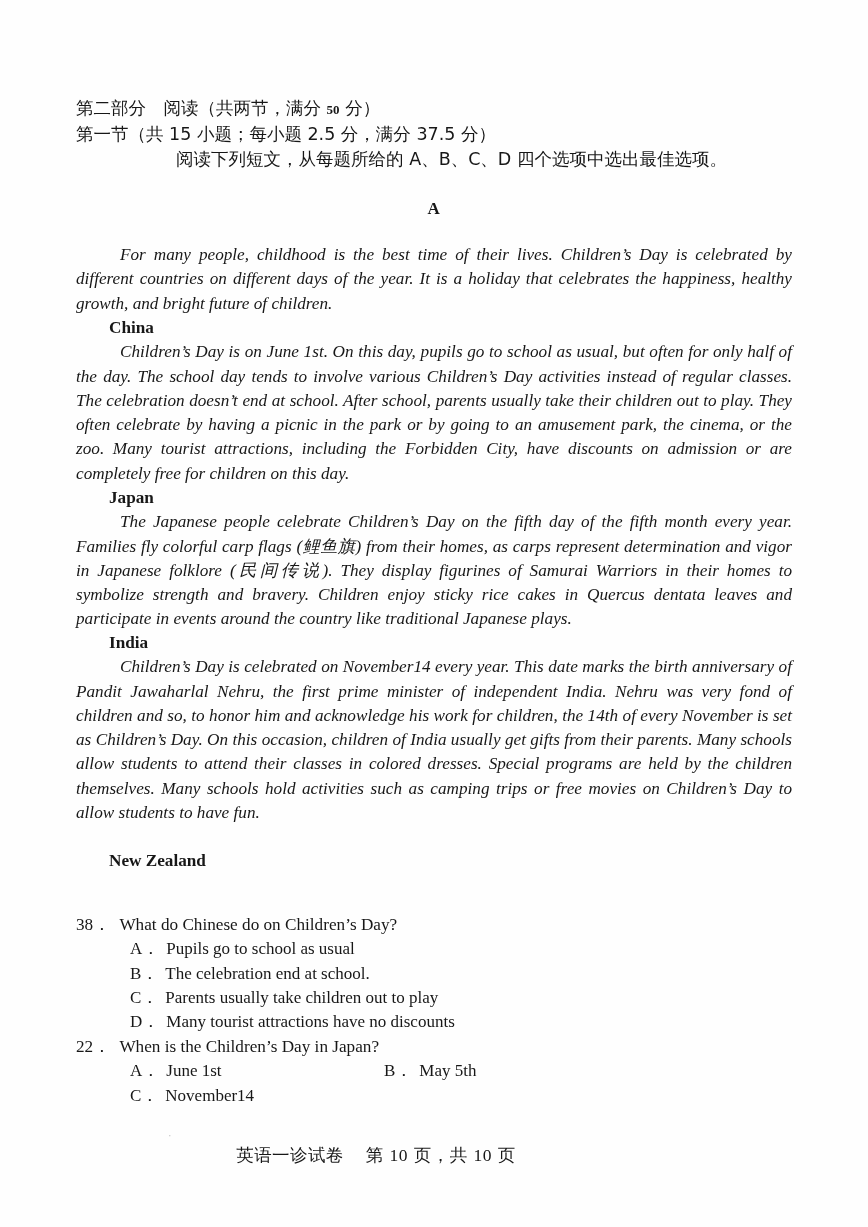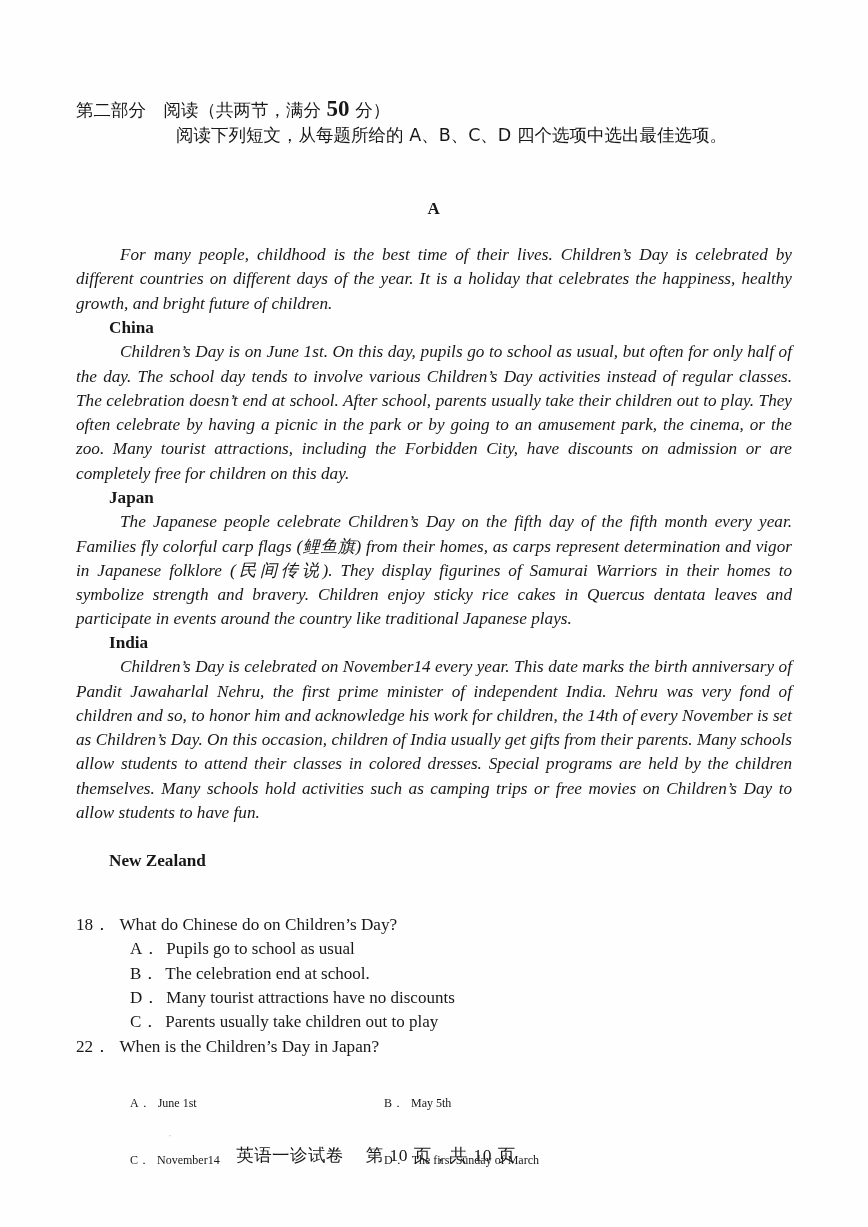--- a/index.html
+++ b/index.html
@@ -36,21 +36,21 @@
     font-size: 17.5px;
   }
 
   .hdr-line {
     font-size: 17.5px;
     line-height: 25px;
     white-space: nowrap;
   }
   .hdr-line .lat {
     font-family: "Liberation Serif", "DejaVu Serif", serif;
-    font-size: 23px;
+    font-size: 13px;
   }
   .hdr-line b { font-weight: 700; }
 
   .hdr-indent { text-indent: 35px; text-align: center; }
 
   .section-letter {
     position: absolute;
     left: 0;
     width: 716px;
     text-align: center;
@@ -94,24 +94,23 @@
     margin: 0;
     padding-left: 54px;
     white-space: nowrap;
   }
   .opt-label { display: inline-block; }
   .opt-text { padding-left: 7px; }
 
   .opt-row {
     position: relative;
     height: 24.3px;
-    font-size: 12px;
-    line-height: 24.3px;
-    white-space: nowrap;
-    margin-top: 32px;
+    font-size: 17px;
+    line-height: 24.3px;
+    white-space: nowrap;
   }
   .opt-cell-a { position: absolute; left: 54px; top: 0; }
   .opt-cell-b { position: absolute; left: 308px; top: 0; text-align: center; }
 
   .footer {
     position: absolute;
     left: 0;
     width: 752px;
     text-align: center;
     font-size: 17.5px;
@@ -135,20 +134,21 @@
   }
 </style>
 </head>
 <body>
 
 <div class="page">
 
   <div class="col" style="top:96px;">
     <div class="hdr-line cn"><span>第二部分　阅读（共两节，满分 </span><b class="lat">50</b><span> 分）</span></div>
 
+    <div class="hdr-line cn">第一节（共 15 小题；每小题 2.5 分，满分 37.5 分）</div>
 
     <div class="hdr-line cn hdr-indent">阅读下列短文，从每题所给的 A、B、C、D 四个选项中选出最佳选项。</div>
   </div>
 
   <div class="col" style="top:199px;">
     <div class="section-letter">A</div>
   </div>
 
   <div class="col" style="top:243px;">
     <p class="para lastline-left">For many people, childhood is the best time of their lives. Children’s Day is celebrated by different countries on different days of the year. It is a holiday that celebrates the happiness, healthy growth, and bright future of children.</p>
@@ -167,42 +167,41 @@
   <div class="col" style="top:631px;">
     <p class="subhead">India</p>
     <p class="para lastline-left">Children’s Day is celebrated on November14 every year. This date marks the birth anniversary of Pandit Jawaharlal Nehru, the first prime minister of independent India. Nehru was very fond of children and so, to honor him and acknowledge his work for children, the 14th of every November is set as Children’s Day. On this occasion, children of India usually get gifts from their parents. Many schools allow students to attend their classes in colored dresses. Special programs are held by the children themselves. Many schools hold activities such as camping trips or free movies on Children’s Day to allow students to have fun.</p>
   </div>
 
   <div class="col" style="top:825px;margin-top:24px;">
     <p class="subhead">New Zealand</p>
   </div>
 
   <div class="col" style="top:913px;">
-    <p class="q"><span class="q-num">18．</span><span class="q-text">What do Chinese do on Children’s Day?</span></p>
+    <p class="q"><span class="q-num">38．</span><span class="q-text">What do Chinese do on Children’s Day?</span></p>
 
     <p class="opt"><span class="opt-label">A．</span><span class="opt-text">Pupils go to school as usual</span></p>
 
     <p class="opt"><span class="opt-label">B．</span><span class="opt-text">The celebration end at school.</span></p>
 
+    <p class="opt"><span class="opt-label">C．</span><span class="opt-text">Parents usually take children out to play</span></p>
+
     <p class="opt"><span class="opt-label">D．</span><span class="opt-text">Many tourist attractions have no discounts</span></p>
-
-    <p class="opt"><span class="opt-label">C．</span><span class="opt-text">Parents usually take children out to play</span></p>
   </div>
 
   <div class="col" style="top:1035px;">
     <p class="q"><span class="q-num">22．</span><span class="q-text">When is the Children’s Day in Japan?</span></p>
 
     <div class="opt-row">
       <span class="opt-cell-a"><span class="opt-label">A．</span><span class="opt-text">June 1st</span></span>
       <span class="opt-cell-b"><span class="opt-label">B．</span><span class="opt-text">May 5th</span></span>
     </div>
 
     <div class="opt-row">
       <span class="opt-cell-a"><span class="opt-label">C．</span><span class="opt-text">November14</span></span>
-      <span class="opt-cell-b"><span class="opt-label">D．</span><span class="opt-text">The first Sunday of March</span></span>
     </div>
   </div>
 
   <div class="speck">·</div>
 
   <div class="footer" style="top:1143px;"><span>英语一诊试卷</span><span style="display:inline-block;width:22px;"></span><span>第 </span><span class="lat">10</span><span> 页，共 </span><span class="lat">10</span><span> 页</span></div>
 
 </div>
 
 </body></html>

